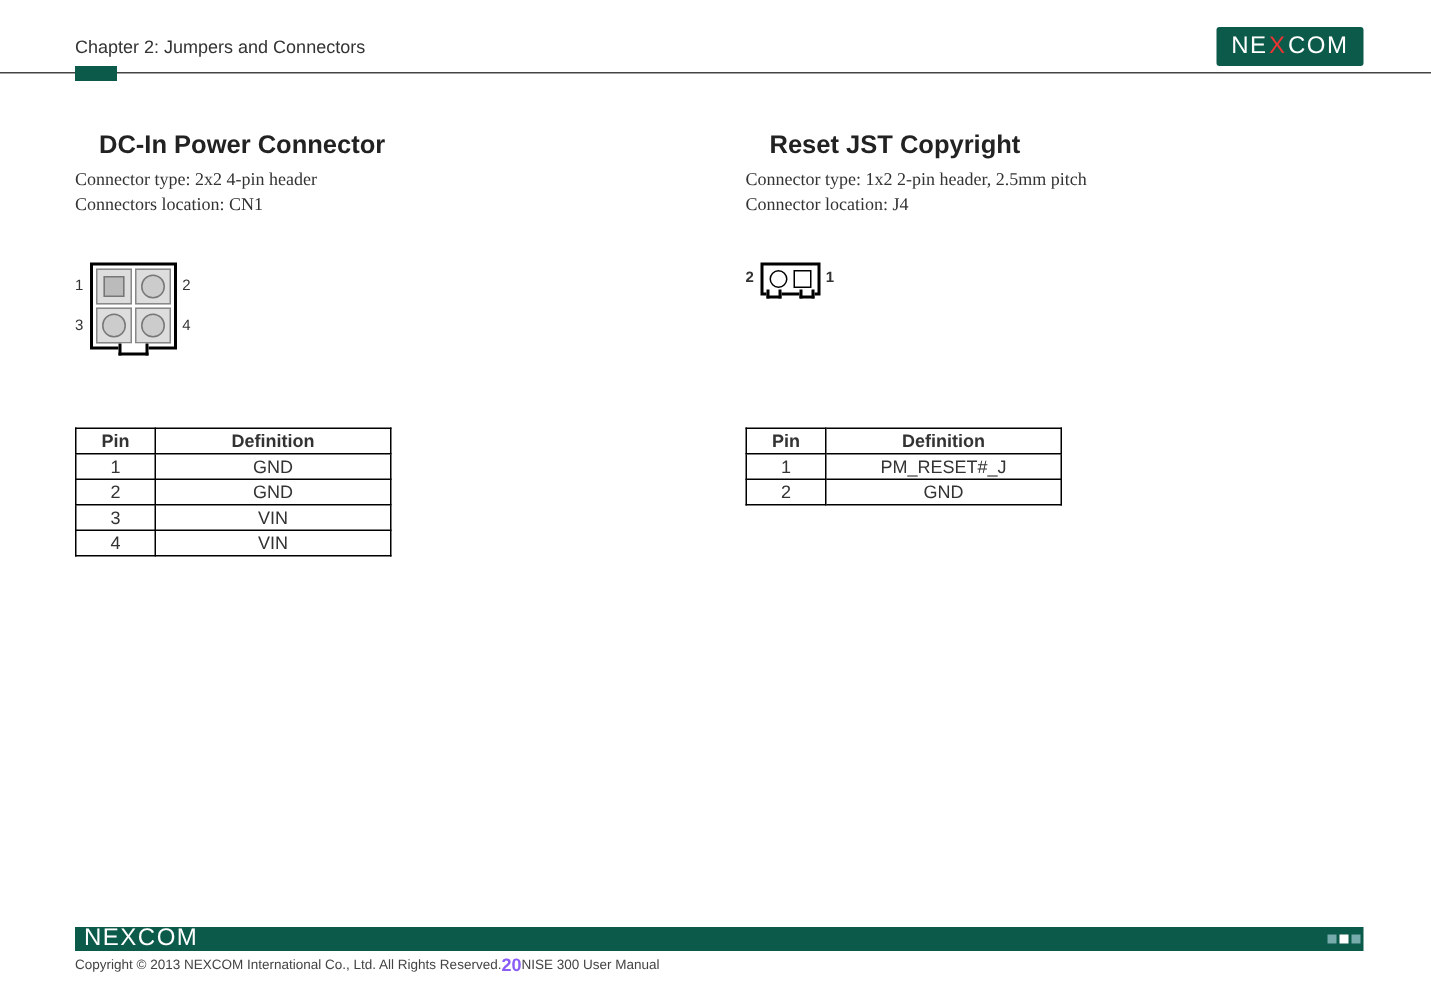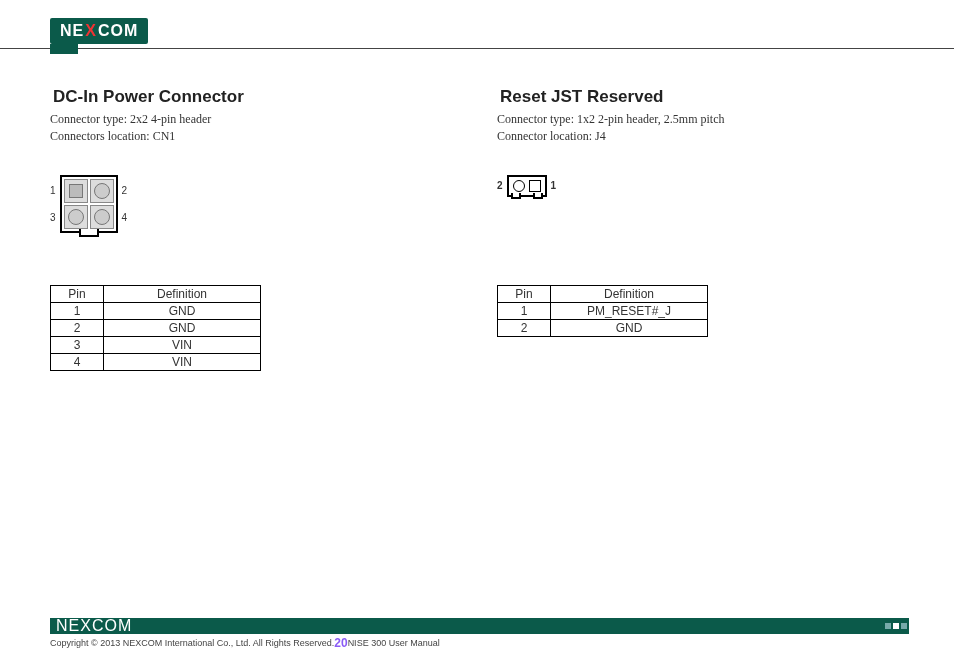--- a/index.html
+++ b/index.html
@@ -19,21 +19,21 @@
     padding: 18px 45px 4px 50px;
     border-bottom: 1px solid #444;
   }
   .chapter {
     font-size: 12px;
     color: #333;
   }
   .logo {
     background: #0b5a4a;
     color: #fff;
-    font-weight: bold;
+    font-weight: normal;
     font-size: 16px;
     padding: 4px 10px;
     border-radius: 2px;
     letter-spacing: 1px;
     display: inline-flex;
     align-items: center;
   }
   .logo-x {
     color: #e33;
     margin: 0 1px;
@@ -50,21 +50,21 @@
     display: flex;
     padding: 38px 50px 0 50px;
     gap: 40px;
   }
   .col {
     flex: 1;
   }
   h2 {
     font-size: 17px;
     font-weight: bold;
-    margin: 0 0 4px 3px;
+    margin: 0 0 4px 16px;
     color: #222;
   }
   .subtext {
     font-size: 12px;
     color: #333;
     margin: 0;
     line-height: 1.4;
     font-family: Liberation Serif, serif;
   }
   .diagram-area {
@@ -163,21 +163,21 @@
     border-collapse: collapse;
     font-size: 12px;
     margin-top: 6px;
   }
   table.pins th, table.pins td {
     border: 1px solid #000;
     padding: 1px 8px;
     text-align: center;
   }
   table.pins th {
-    font-weight: normal;
+    font-weight: bold;
   }
   table.pins th:first-child, table.pins td:first-child {
     width: 36px;
   }
   table.pins th:nth-child(2), table.pins td:nth-child(2) {
     width: 140px;
   }
   
   .footer-bar {
     position: absolute;
@@ -220,20 +220,21 @@
   .page-num {
     font-weight: bold;
     font-size: 12px;
     color: #8b5cf6;
   }
 </style>
 </head>
 <body>
 
 <div class="header">
+  <span class="chapter">Chapter 2: Jumpers and Connectors</span>
   <span class="logo">
     <span>NE</span>
       <span class="logo-x">X</span>
       <span>COM</span>
   </span>
 </div>
 <div class="greenbar"></div>
 
 <div class="content">
   <div class="col">
@@ -281,21 +282,21 @@
           </tr>
       <tr>
             <td>4</td>
             <td>VIN</td>
           </tr>
     </tbody>
       </table>
   </div>
 
   <div class="col">
-    <h2>Reset JST Reserved</h2>
+    <h2>Reset JST Copyright</h2>
     <p class="subtext">Connector type: 1x2 2-pin header, 2.5mm pitch</p>
     <p class="subtext">Connector location: J4</p>
 
     <div class="diagram-area">
       <div class="jst-wrap">
         <span>2</span>
         <div class="jst">
           <div class="jst-pin-c"></div>
           <div class="jst-pin-s"></div>
           <div class="jst-notch"></div>

